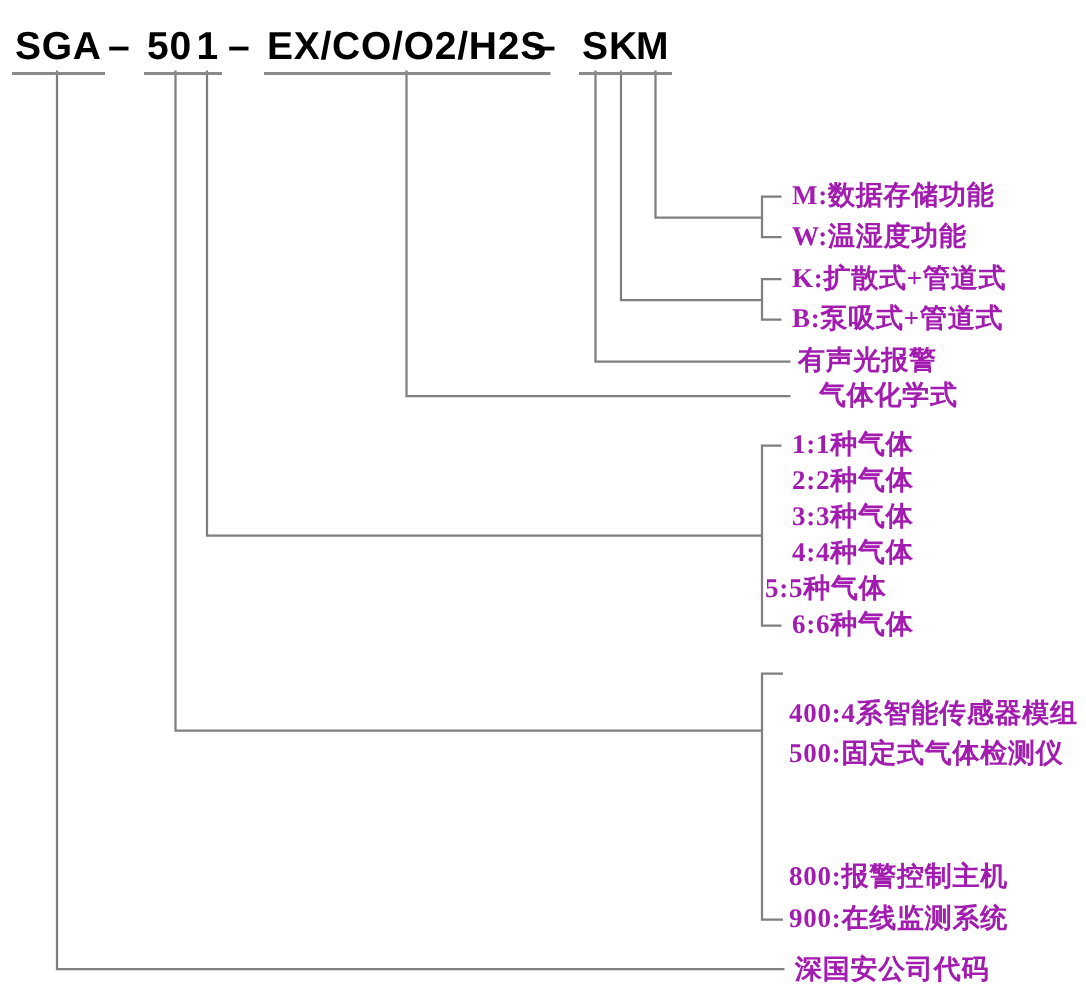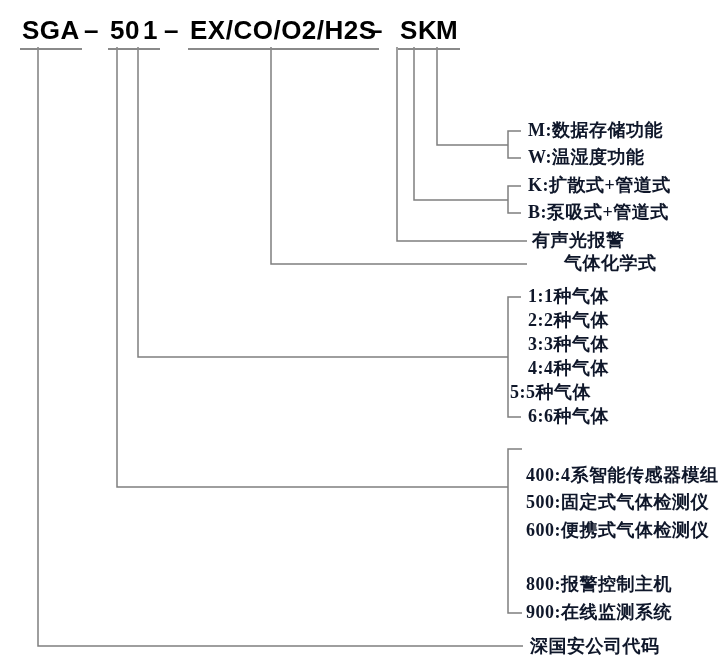--- a/index.html
+++ b/index.html
@@ -15,30 +15,29 @@
 
   
   .seg {
     position: absolute;
     top: 16px;
     font: bold 26px/1.12 "Liberation Sans", sans-serif;
     color: #000000;
     letter-spacing: 0.5px;
     white-space: nowrap;
     padding: 0 2px 3px 2px;
-    margin-left: 12px;
   }
   .seg.u { border-bottom: 2px solid #8a8a8a; }
 
   
   .lbl {
     position: absolute;
     transform: translateY(-54%);
     font: bold 18px "Liberation Serif", "DejaVu Serif", serif;
-    color: #0f172a;
+    color: #a21caf;
     letter-spacing: 0.5px;
     white-space: nowrap;
   }
 </style>
 </head>
 <body>
 
 <div id="stage">
 
   <svg id="wiring" width="724" height="668" viewBox="0 0 724 668">
@@ -68,30 +67,29 @@
   <span class="seg u" style="left:404px">K</span>
   <span class="seg u" style="left:422px">M</span>
 
   <div class="lbl" style="left:528px; top:131px">M:数据存储功能</div>
   <div class="lbl" style="left:528px; top:158px">W:温湿度功能</div>
 
   <div class="lbl" style="left:528px; top:213px">B:泵吸式+管道式</div>
   <div class="lbl" style="left:528px; top:186px">K:扩散式+管道式</div>
 
   <div class="lbl" style="left:532px; top:241px">有声光报警</div>
-  <div class="lbl" style="left:564px; top:264px">气体化学式</div>
+  <div class="lbl" style="left:546px; top:264px">气体化学式</div>
 
   <div class="lbl" style="left:528px; top:297px">1:1种气体</div>
   <div class="lbl" style="left:528px; top:321px">2:2种气体</div>
   <div class="lbl" style="left:528px; top:345px">3:3种气体</div>
   <div class="lbl" style="left:528px; top:369px">4:4种气体</div>
   <div class="lbl" style="left:510px; top:393px">5:5种气体</div>
   <div class="lbl" style="left:528px; top:417px">6:6种气体</div>
 
   <div class="lbl" style="left:526px; top:476px">400:4系智能传感器模组</div>
   <div class="lbl" style="left:526px; top:503px">500:固定式气体检测仪</div>
-  <div class="lbl" style="left:526px; top:531px">600:便携式气体检测仪</div>
   <div class="lbl" style="left:526px; top:585px">800:报警控制主机</div>
   <div class="lbl" style="left:526px; top:613px">900:在线监测系统</div>
 
   <div class="lbl" style="left:530px; top:647px">深国安公司代码</div>
 
 </div>
 
 </body></html>

